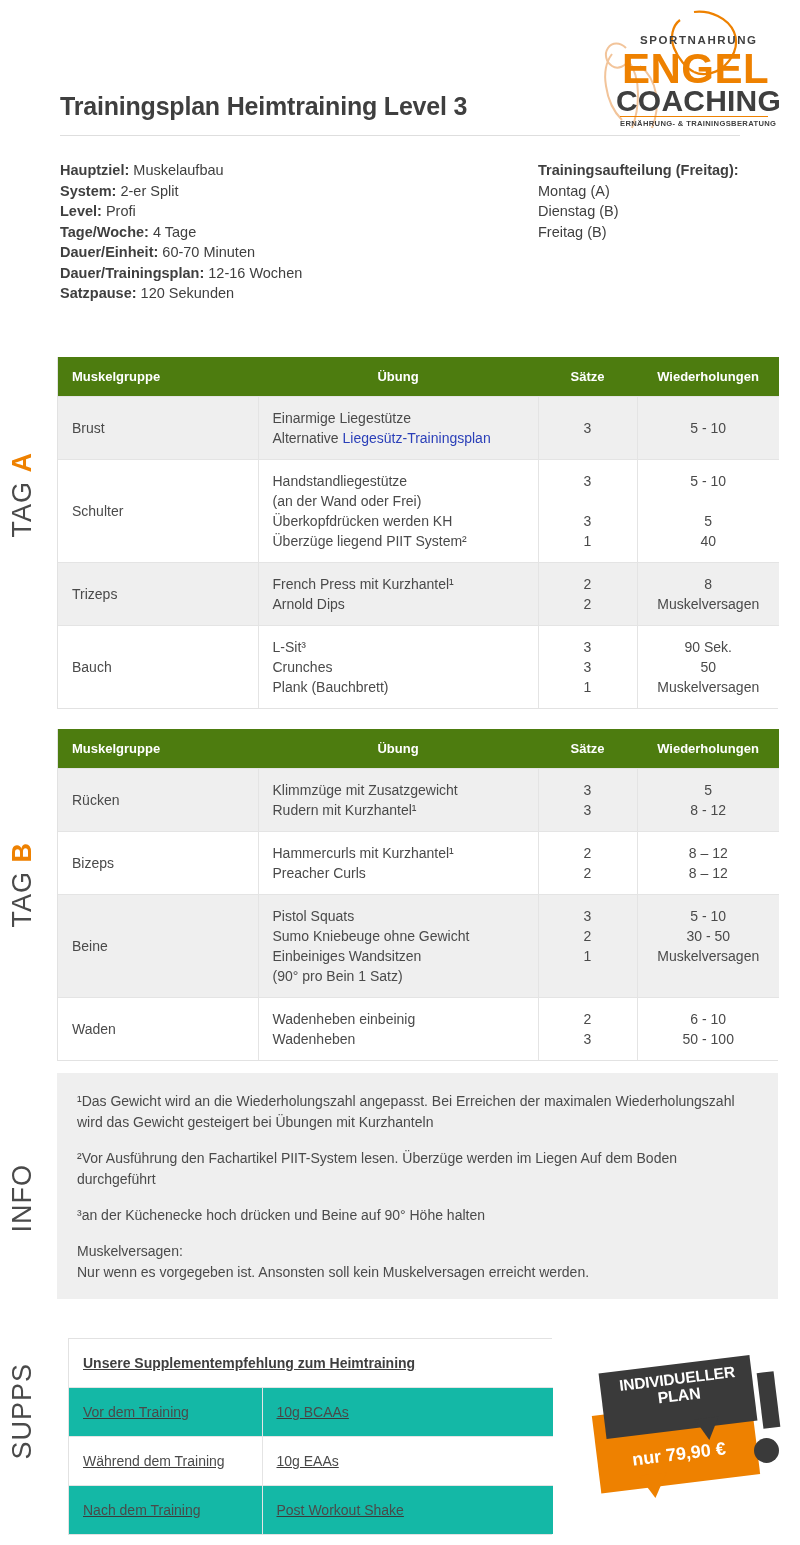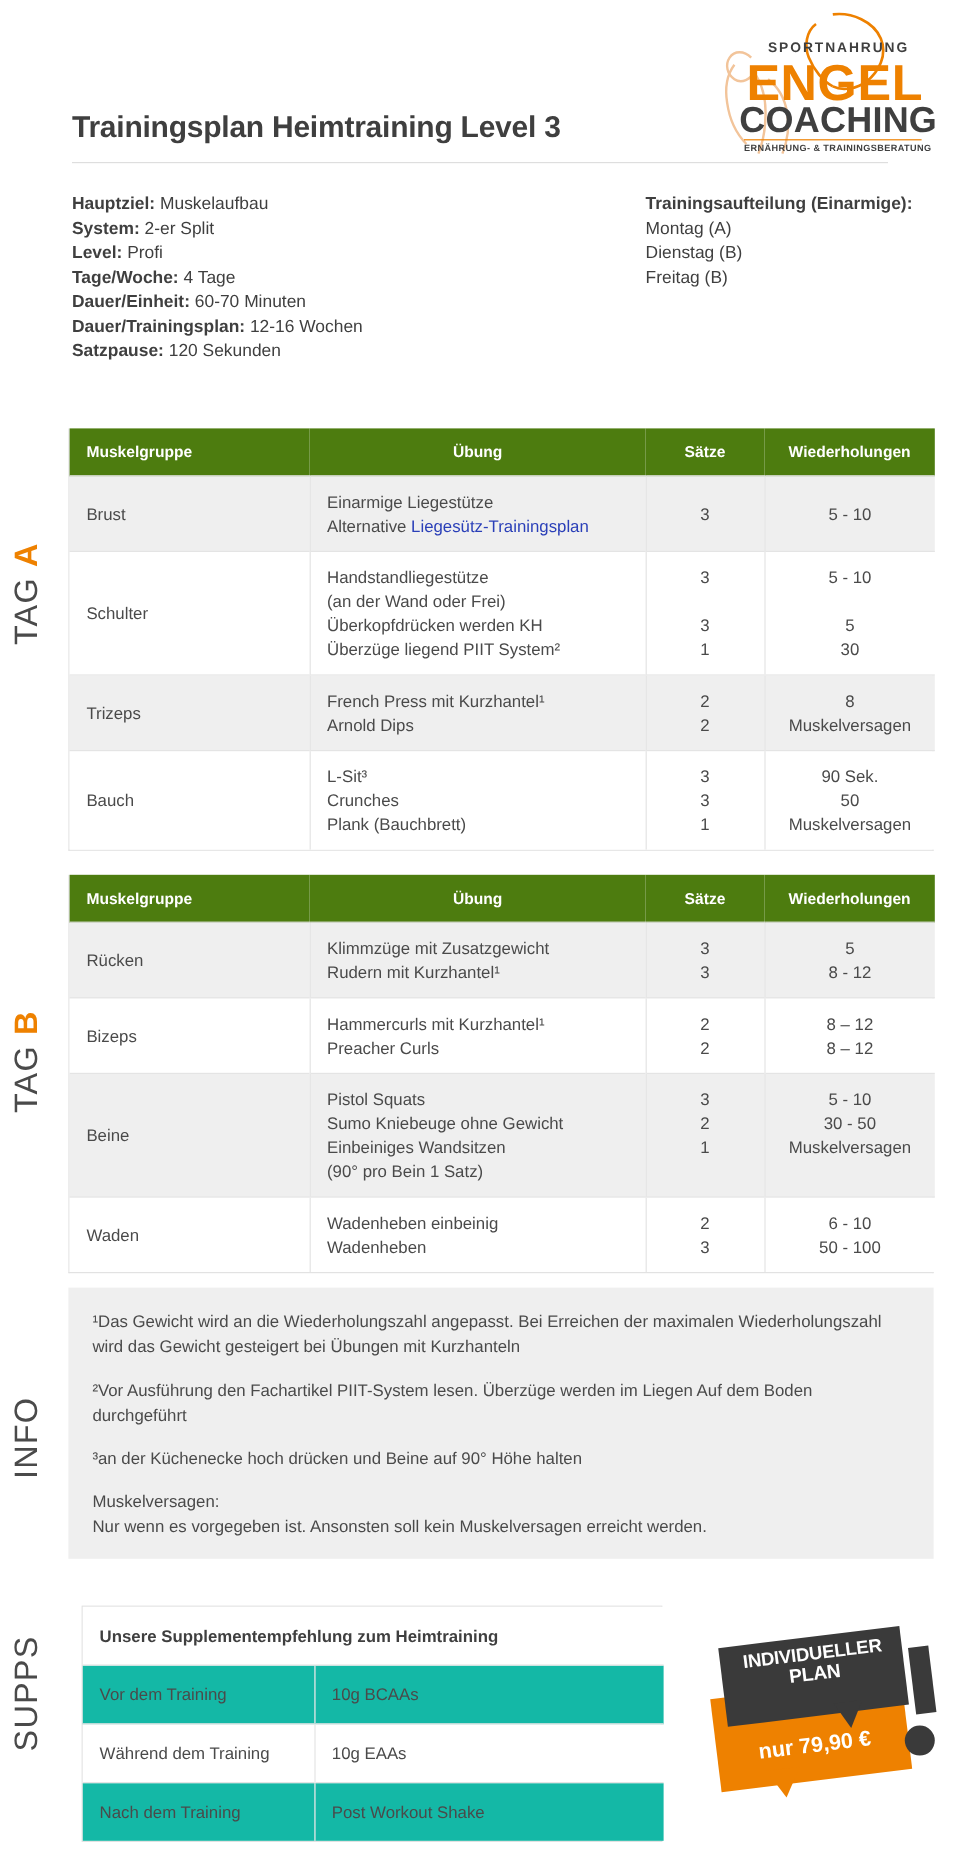--- a/index.html
+++ b/index.html
@@ -216,20 +216,21 @@
   .supps-wrap {
     position: absolute;
     left: 68px;
     width: 484px;
     border: 1px solid #e2e2e2;
   }
   table.supps {
     width: 100%;
     border-collapse: collapse;
     table-layout: fixed;
+    text-decoration: underline;
   }
   table.supps td {
     font-size: 14px;
     color: #4a4a4a;
     padding: 14px 0 14px 14px;
     vertical-align: middle;
     border-top: 1px solid #e4e4e4;
     line-height: 20px;
   }
   table.supps tr:first-child td { border-top: none; }
@@ -353,21 +354,21 @@
     <div class="meta-left">
       <div class="meta-line"><b>Hauptziel:</b> <span>Muskelaufbau</span></div>
       <div class="meta-line"><b>System:</b> <span>2-er Split</span></div>
       <div class="meta-line"><b>Level:</b> <span>Profi</span></div>
       <div class="meta-line"><b>Tage/Woche:</b> <span>4 Tage</span></div>
       <div class="meta-line"><b>Dauer/Einheit:</b> <span>60-70 Minuten</span></div>
       <div class="meta-line"><b>Dauer/Trainingsplan:</b> <span>12-16 Wochen</span></div>
       <div class="meta-line"><b>Satzpause:</b> <span>120 Sekunden</span></div>
     </div>
     <div class="meta-right">
-      <div class="meta-head">Trainingsaufteilung (Einarmige):</div>
+      <div class="meta-head">Trainingsaufteilung (Freitag):</div>
       <div class="meta-line">Montag (A)</div>
       <div class="meta-line">Dienstag (B)</div>
       <div class="meta-line">Freitag (B)</div>
     </div>
   </div>
 
   <div class="side-label" style="top:500px;">
     <span class="side-rot"><span>TAG </span><span class="accent">A</span></span>
   </div>
 
@@ -408,21 +409,21 @@
           <td class="c-s vsep">
             <span>3</span><br>
             <span>&nbsp;</span><br>
             <span>3</span><br>
             <span>1</span>
           </td>
           <td class="c-w vsep">
             <span>5 - 10</span><br>
             <span>&nbsp;</span><br>
             <span>5</span><br>
-            <span>30</span>
+            <span>40</span>
           </td>
         </tr>
         <tr class="alt">
           <td class="c-mg">Trizeps</td>
           <td class="c-ex vsep">
             <span>French Press mit Kurzhantel¹</span><br>
             <span>Arnold Dips</span>
           </td>
           <td class="c-s vsep">
             <span>2</span><br>

